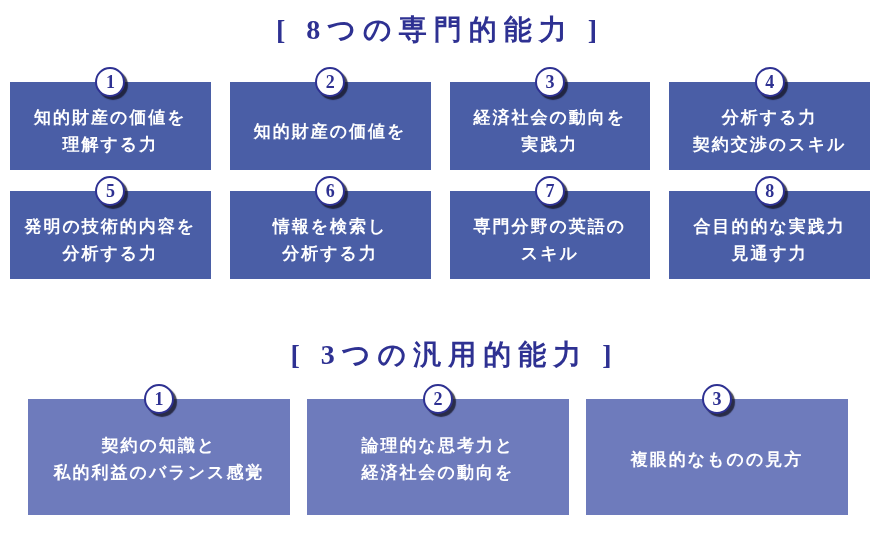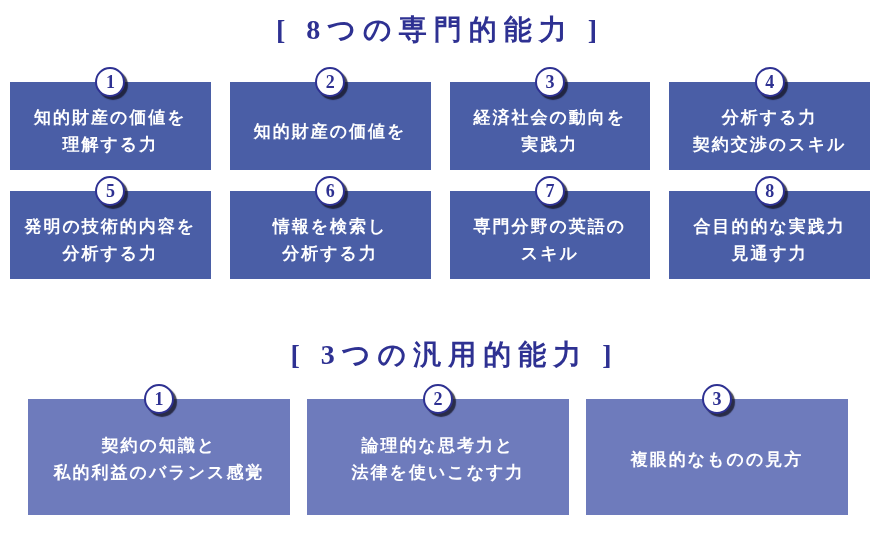--- a/index.html
+++ b/index.html
@@ -179,21 +179,21 @@
       <div class="box box-light">
         <div class="box-text">契約の知識と
 私的利益のバランス感覚</div>
       </div>
     </div>
 
     <div class="cell">
       <div class="badge">2</div>
       <div class="box box-light">
         <div class="box-text">論理的な思考力と
-法律を使いこなす力</div>
+経済社会の動向を</div>
       </div>
     </div>
 
     <div class="cell">
       <div class="badge">3</div>
       <div class="box box-light">
         <div class="box-text">複眼的なものの見方</div>
       </div>
     </div>
 

